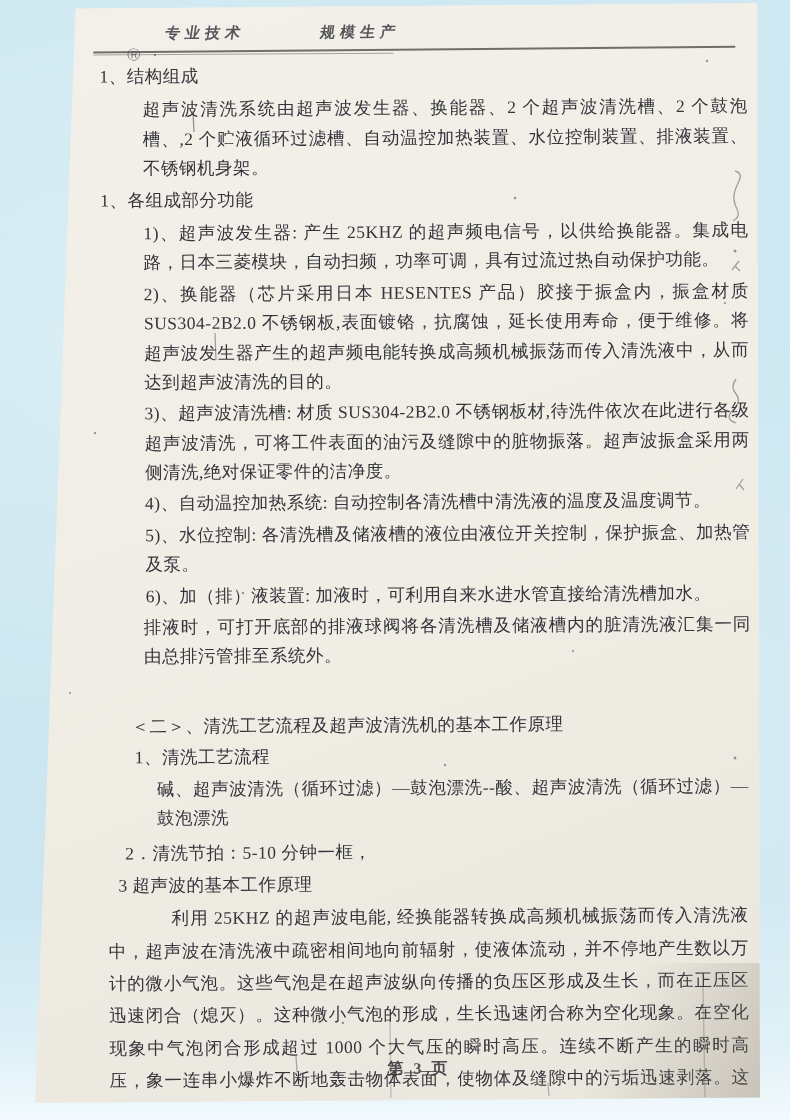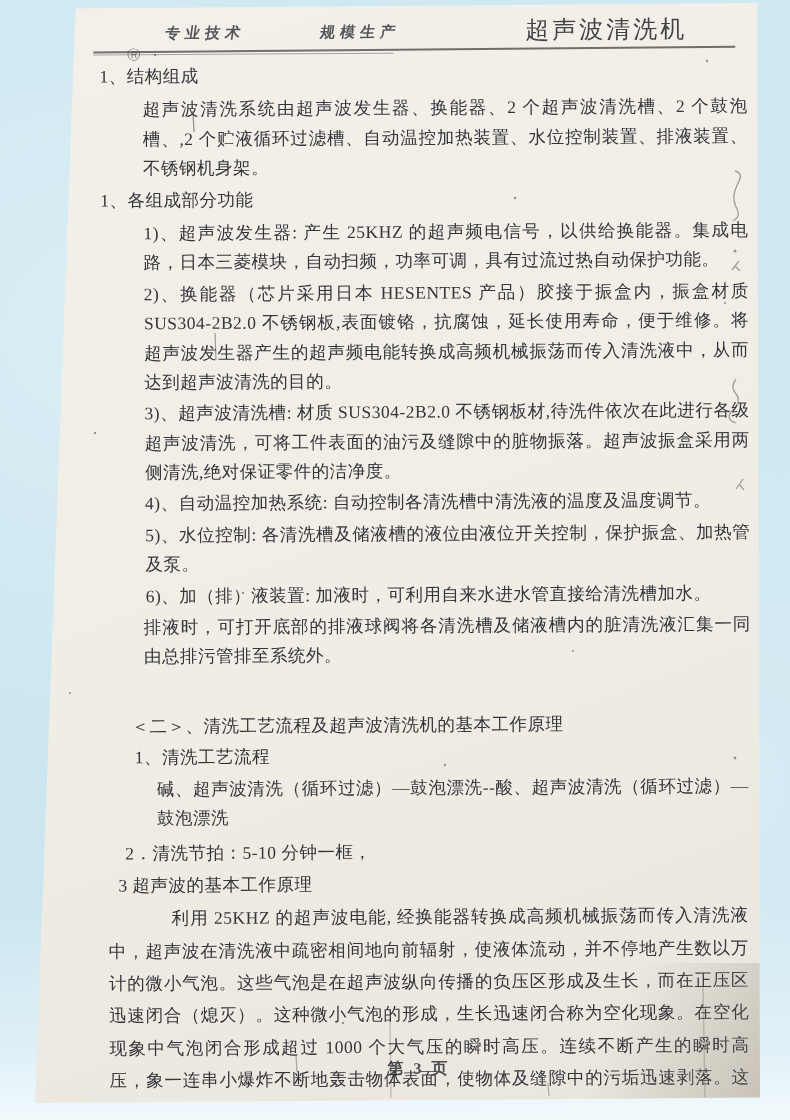--- a/index.html
+++ b/index.html
@@ -115,21 +115,20 @@
         <path d="M704,258 l-7,9 m3,-4 l5,5"></path>
         <path d="M701,376 q-6,8 0,15 t-3,16 t3,13"></path>
         <path d="M708,476 l-7,10 m3,-5 l5,6"></path>
       </g>
     </svg>
 
     <div class="content">
 
       <span class="hdr-label hdr-left">专业技术</span>
       <span class="hdr-label hdr-center">规模生产</span>
-      <span class="hdr-title">超声波清洗机</span>
       <div class="rule"></div>
       <div class="rule2"></div>
       <span class="stamp">Ⓡ</span>
 
       <div class="doc">
         <p class="h">1、结构组成</p>
         <p class="body">超声波清洗系统由超声波发生器、换能器、2 个超声波清洗槽、2 个鼓泡槽、,2 个贮液循环过滤槽、自动温控加热装置、水位控制装置、排液装置、不锈钢机身架。</p>
         <p class="h">1、各组成部分功能</p>
         <p class="item">1)、超声波发生器:  产生 25KHZ 的超声频电信号，以供给换能器。集成电路，日本三菱模块，自动扫频，功率可调，具有过流过热自动保护功能。</p>
         <p class="item">2)、换能器（芯片采用日本 HESENTES 产品）胶接于振盒内，振盒材质 SUS304-2B2.0 不锈钢板,表面镀铬，抗腐蚀，延长使用寿命，便于维修。将超声波发生器产生的超声频电能转换成高频机械振荡而传入清洗液中，从而达到超声波清洗的目的。</p>

